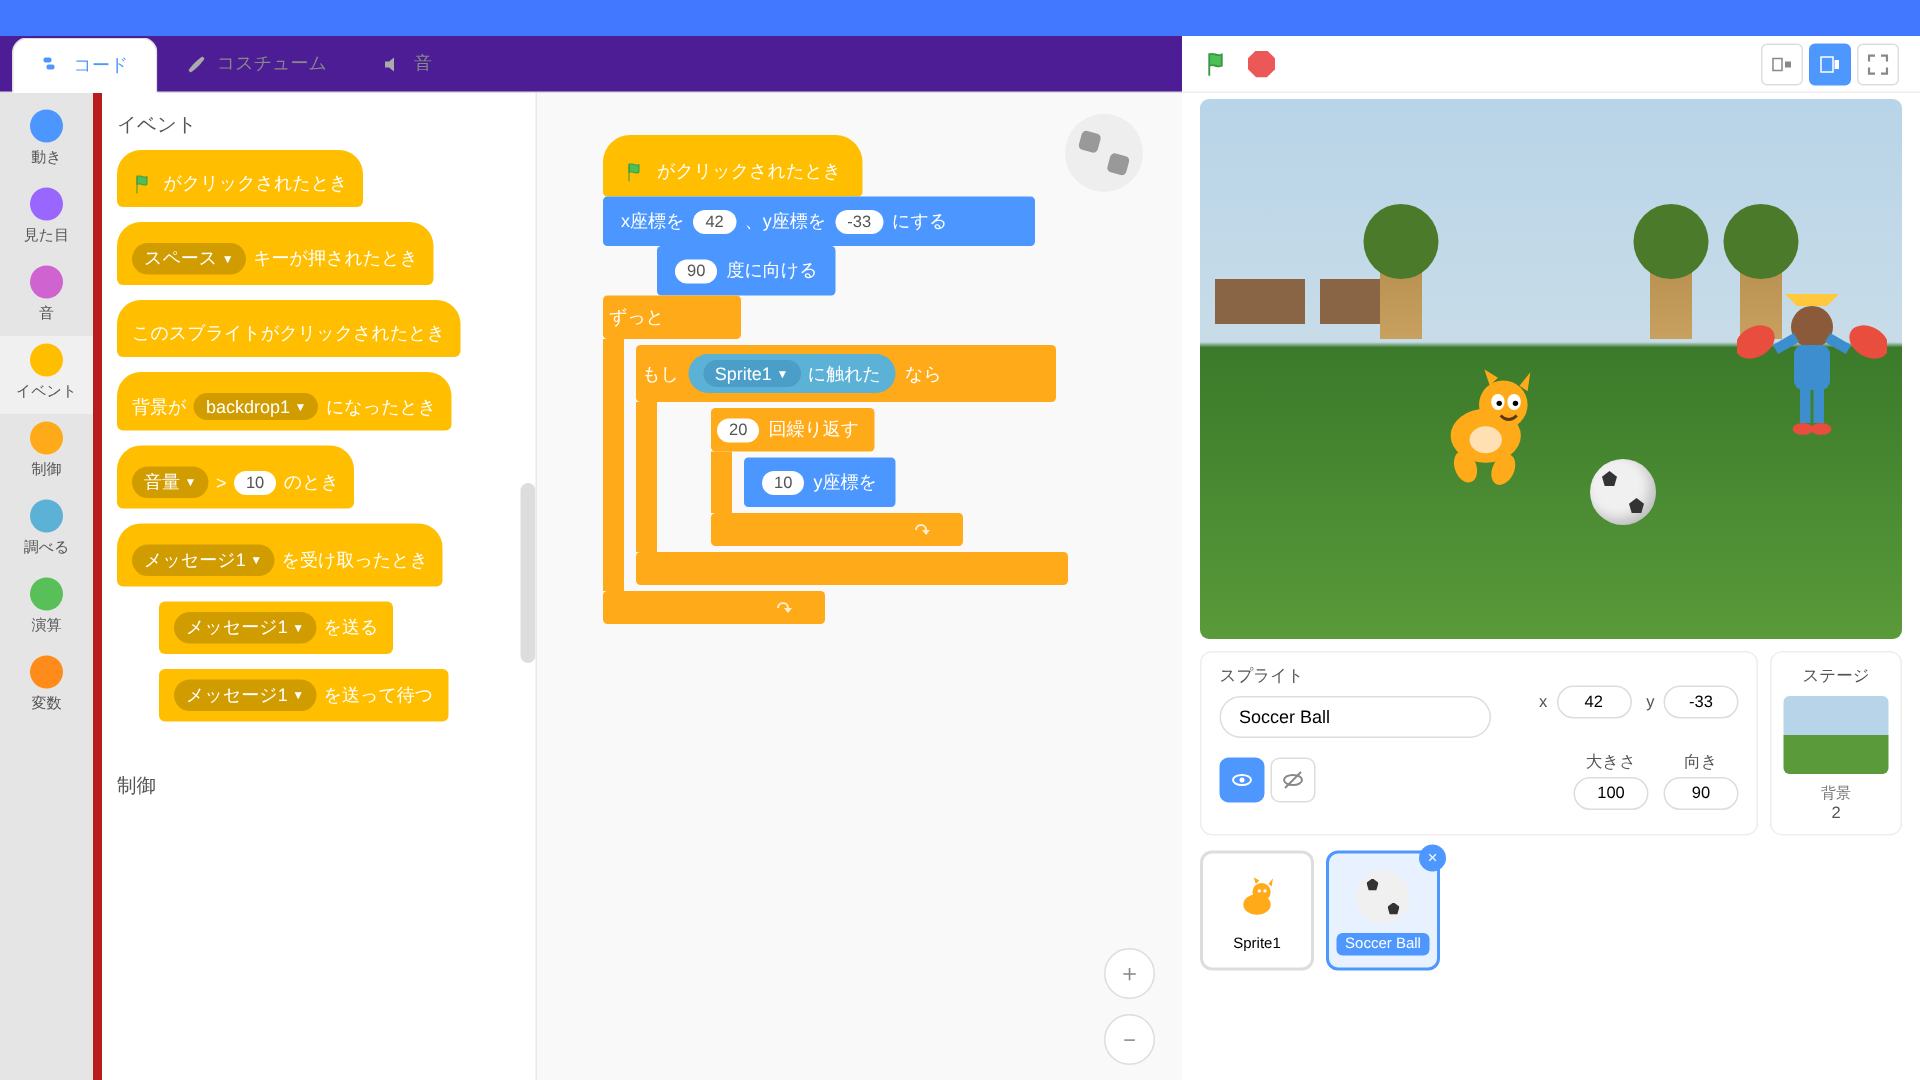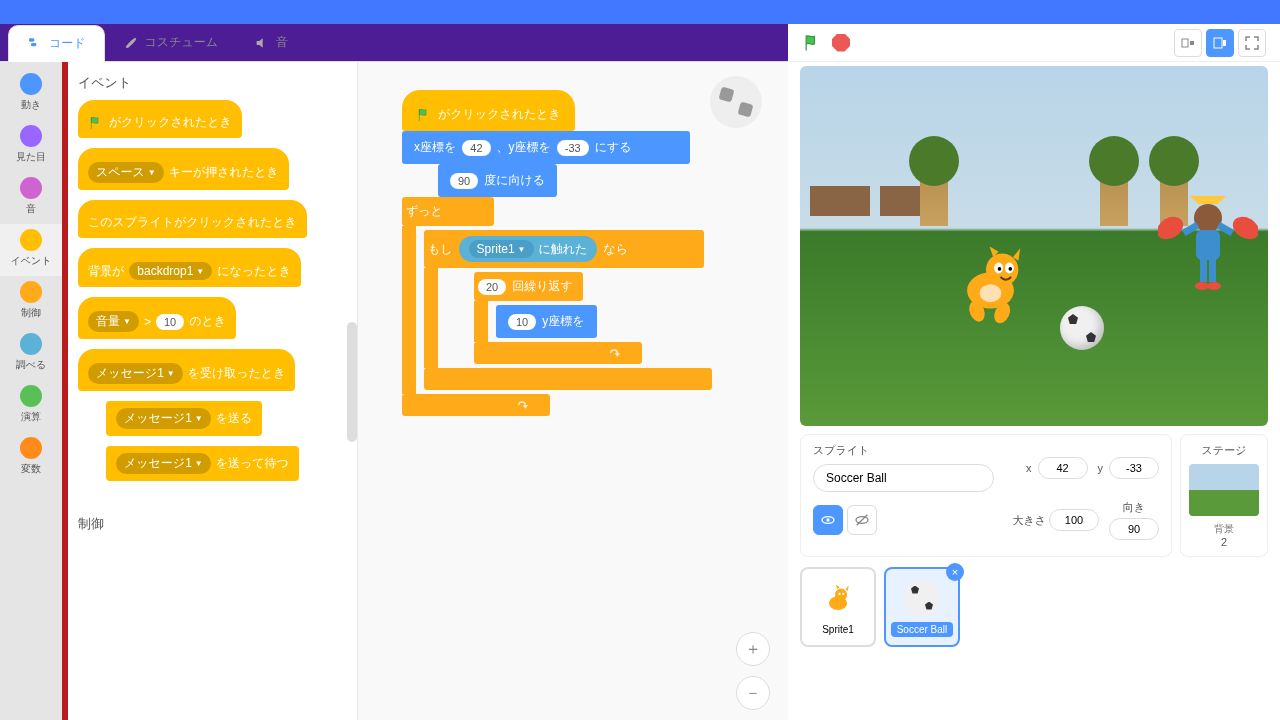--- a/index.html
+++ b/index.html
@@ -367,21 +367,21 @@
                 </svg>
               </div>
           <div class="visbtn">
                 <svg width="16" height="16" viewBox="0 0 24 24">
                   <ellipse cx="12" cy="12" rx="9" ry="5" fill="none" stroke="#888" stroke-width="2"></ellipse>
                   <line x1="4" y1="20" x2="20" y2="4" stroke="#888" stroke-width="2"></line>
                 </svg>
               </div>
         </div>
         <div style="flex:1"></div>
-        <div class="sifield" style="flex-direction:row;gap:3px">
+        <div class="sifield" style="flex-direction:column;gap:3px">
               <span>大きさ</span>
               <input class="sival" value="100" style="">
             </div>
         <div class="sifield" style="flex-direction:column;gap:3px">
               <span>向き</span>
               <input class="sival" value="90" style="">
             </div>
       </div>
     </div>
     <div class="stageinfo">

